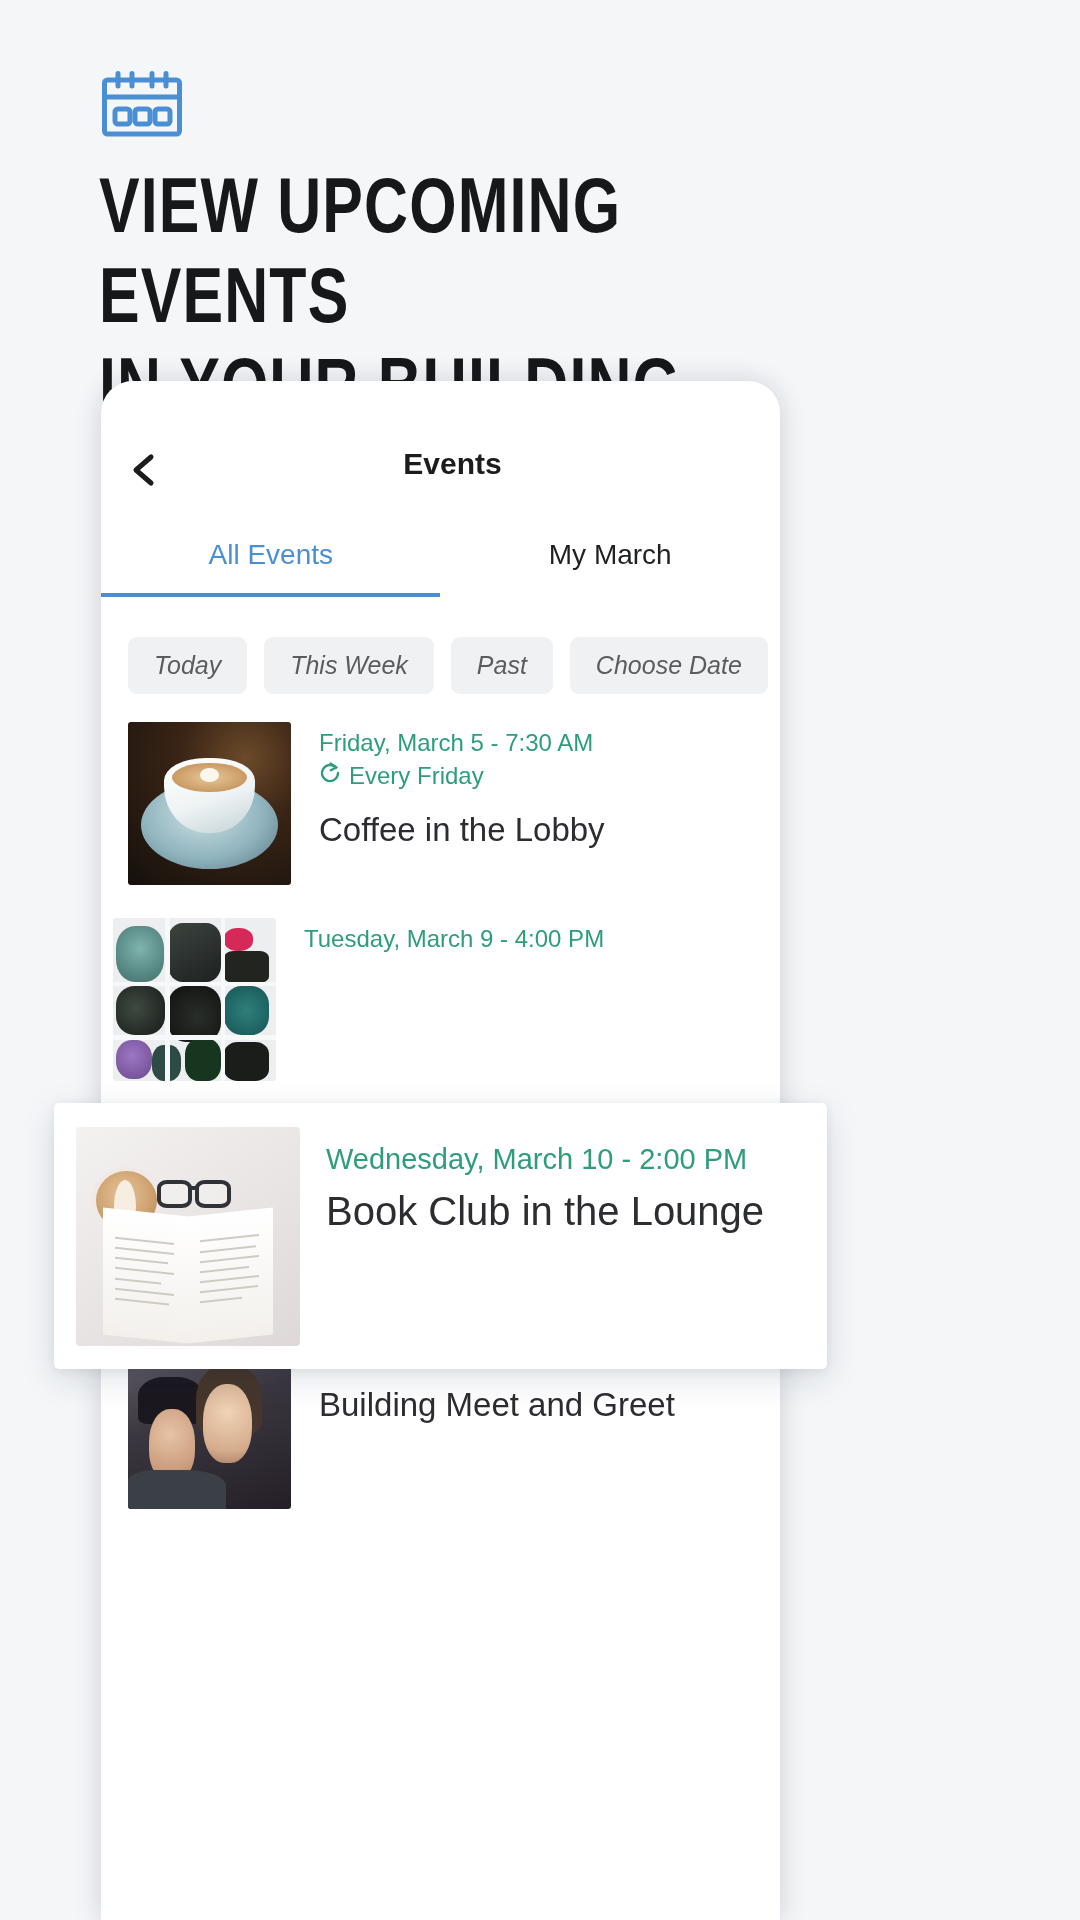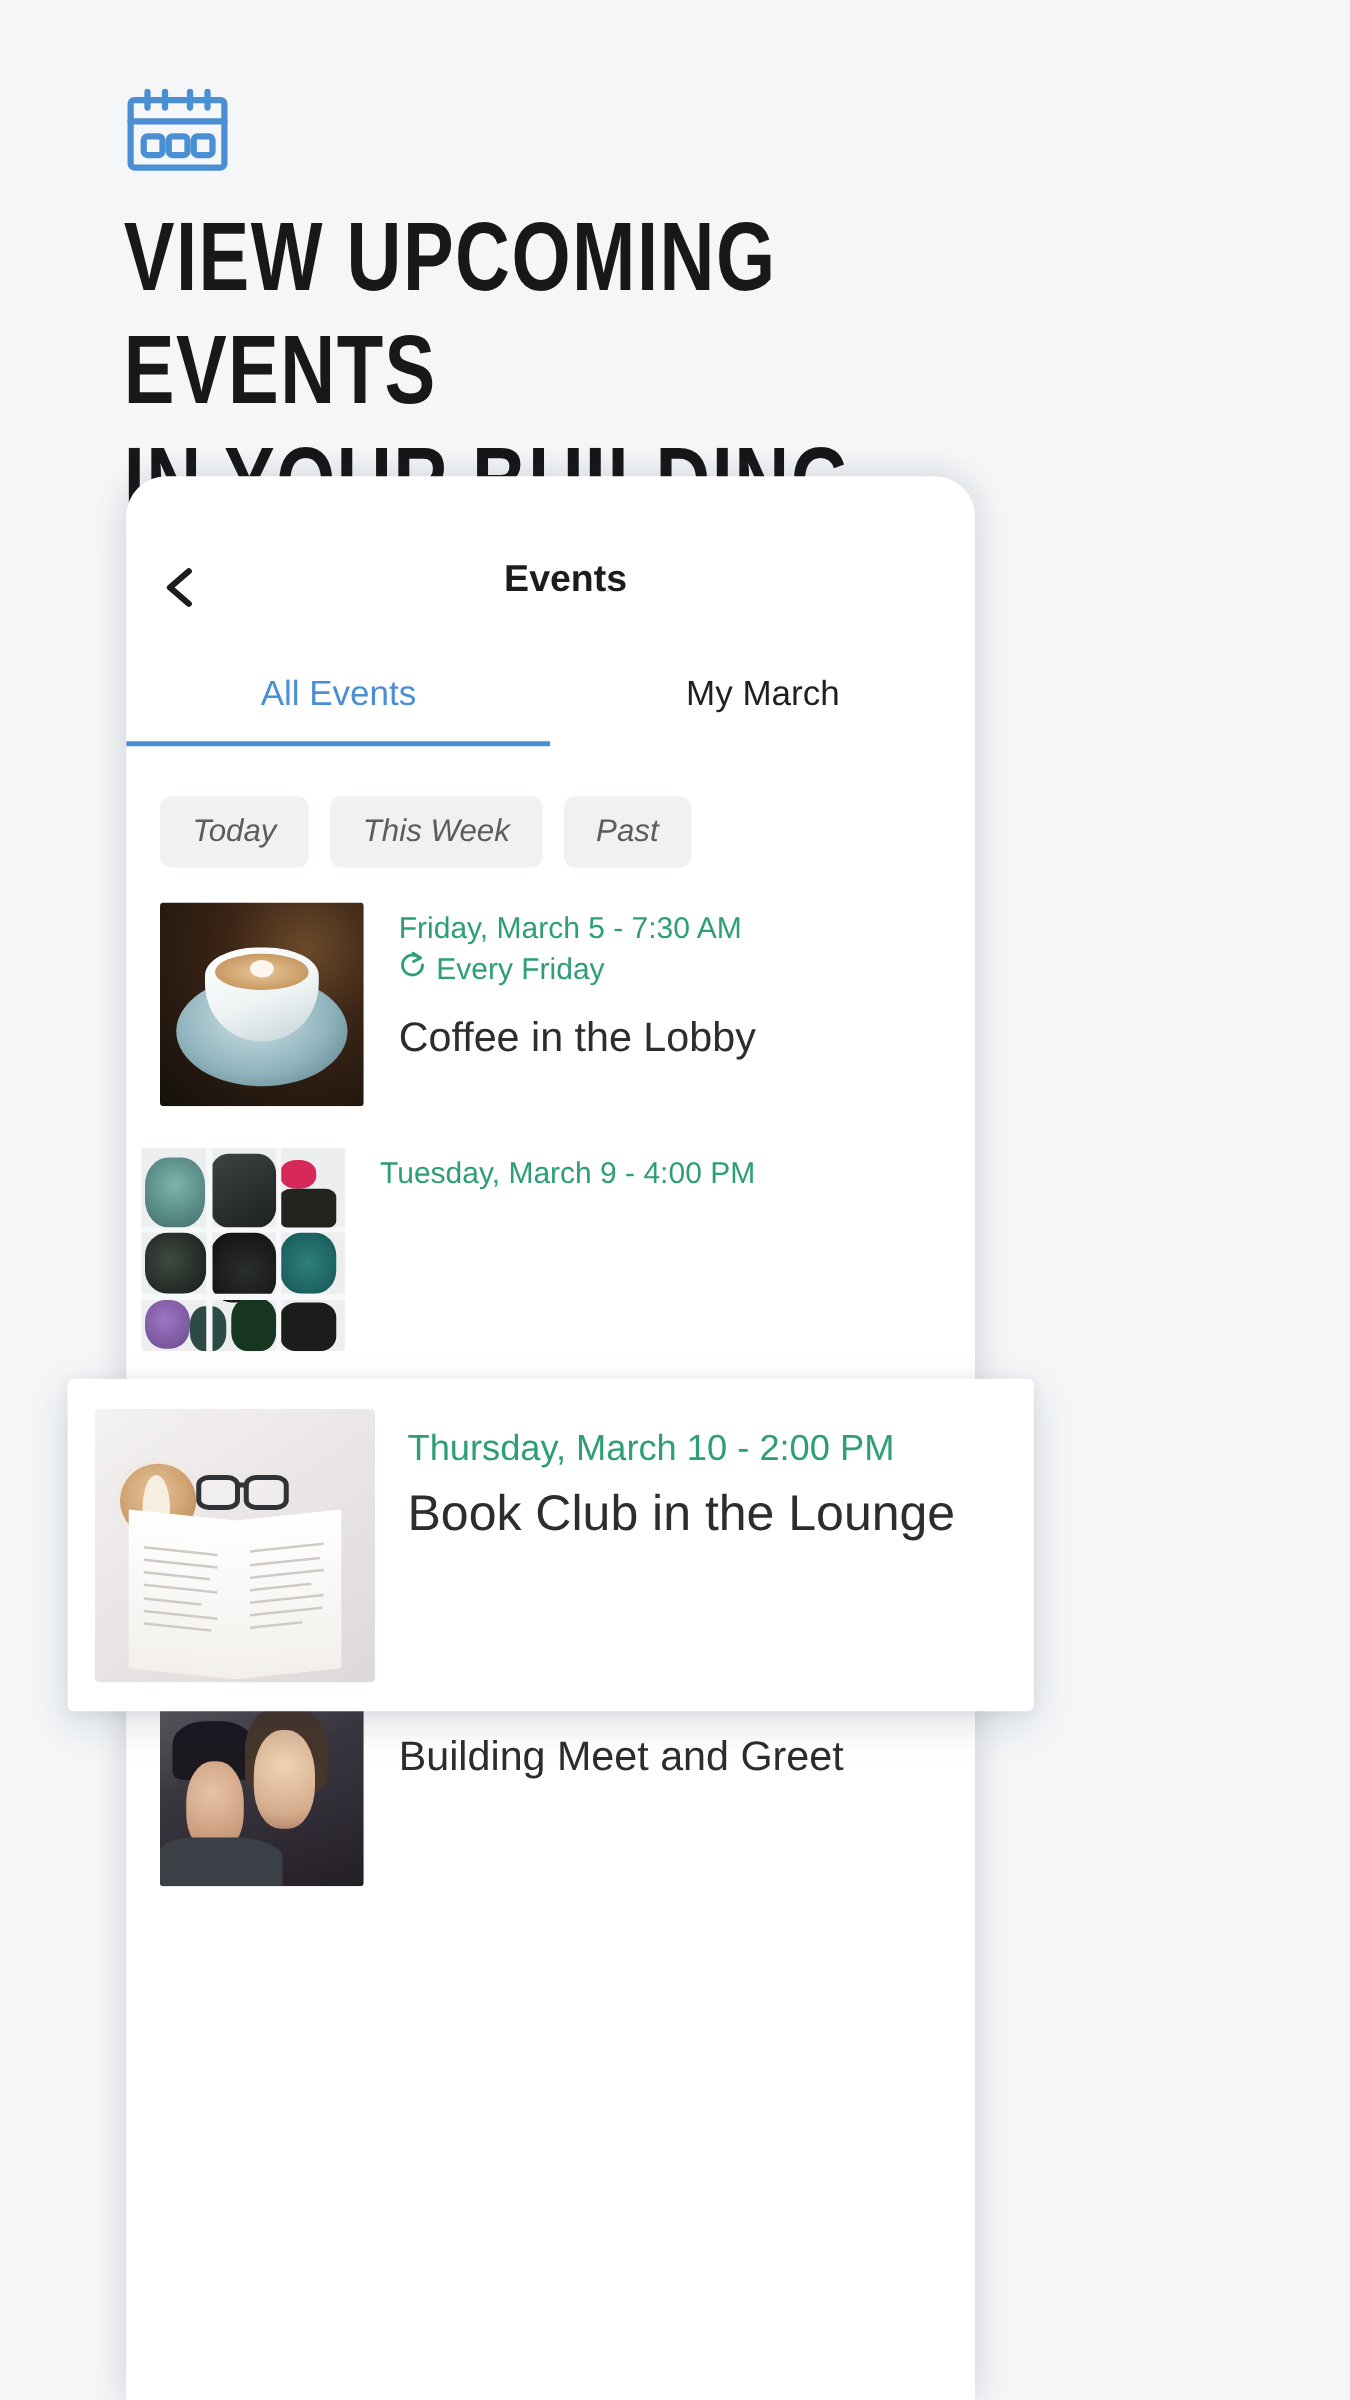--- a/index.html
+++ b/index.html
@@ -253,20 +253,21 @@
   <div class="tabs">
     <div class="tab active">All Events</div>
     <div class="tab">My March</div>
     <div class="tab-underline"></div>
   </div>
 
   <div class="chips">
     <div class="chip">Today</div>
     <div class="chip">This Week</div>
     <div class="chip">Past</div>
+    <div class="chip">Choose Date</div>
   </div>
 
   <div class="events">
 
     <div class="event-row">
       <div class="thumb">
         <div class="ph ph-coffee">
           <div class="saucer"></div>
           <div class="cup"></div>
           <div class="crema"></div>
@@ -354,16 +355,16 @@
         <div class="lines" style="left:14%;top:28%;width:66%;"></div>
         <div class="lines" style="left:14%;top:36%;width:70%;"></div>
         <div class="lines" style="left:14%;top:44%;width:58%;"></div>
         <div class="lines" style="left:14%;top:52%;width:70%;"></div>
         <div class="lines" style="left:14%;top:60%;width:68%;"></div>
         <div class="lines" style="left:14%;top:68%;width:50%;"></div>
       </div>
     </div>
   </div>
   <div class="ev-text">
-    <div class="ev-date">Thursday, March 10 - 2:00 PM</div>
+    <div class="ev-date">Wednesday, March 10 - 2:00 PM</div>
     <div class="ev-title">Book Club in the Lounge</div>
   </div>
 </div>
 
 </body></html>

